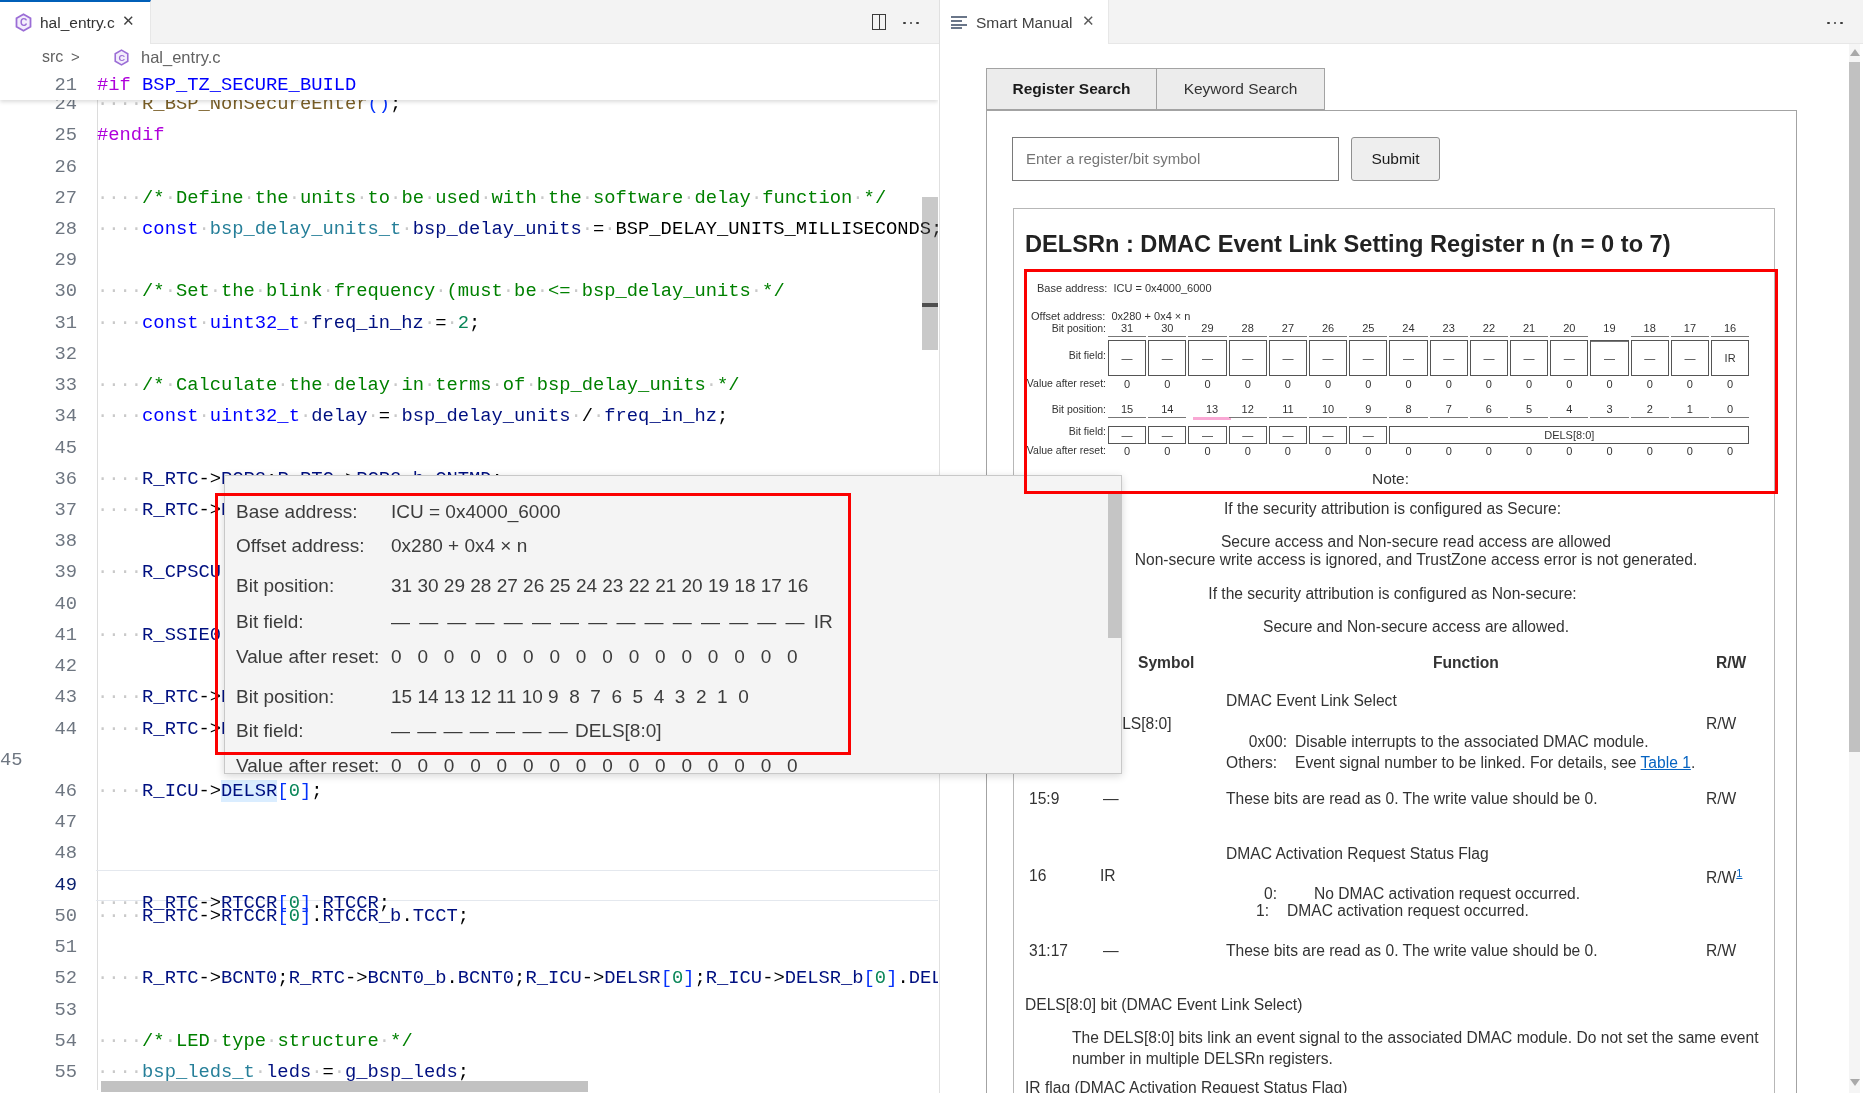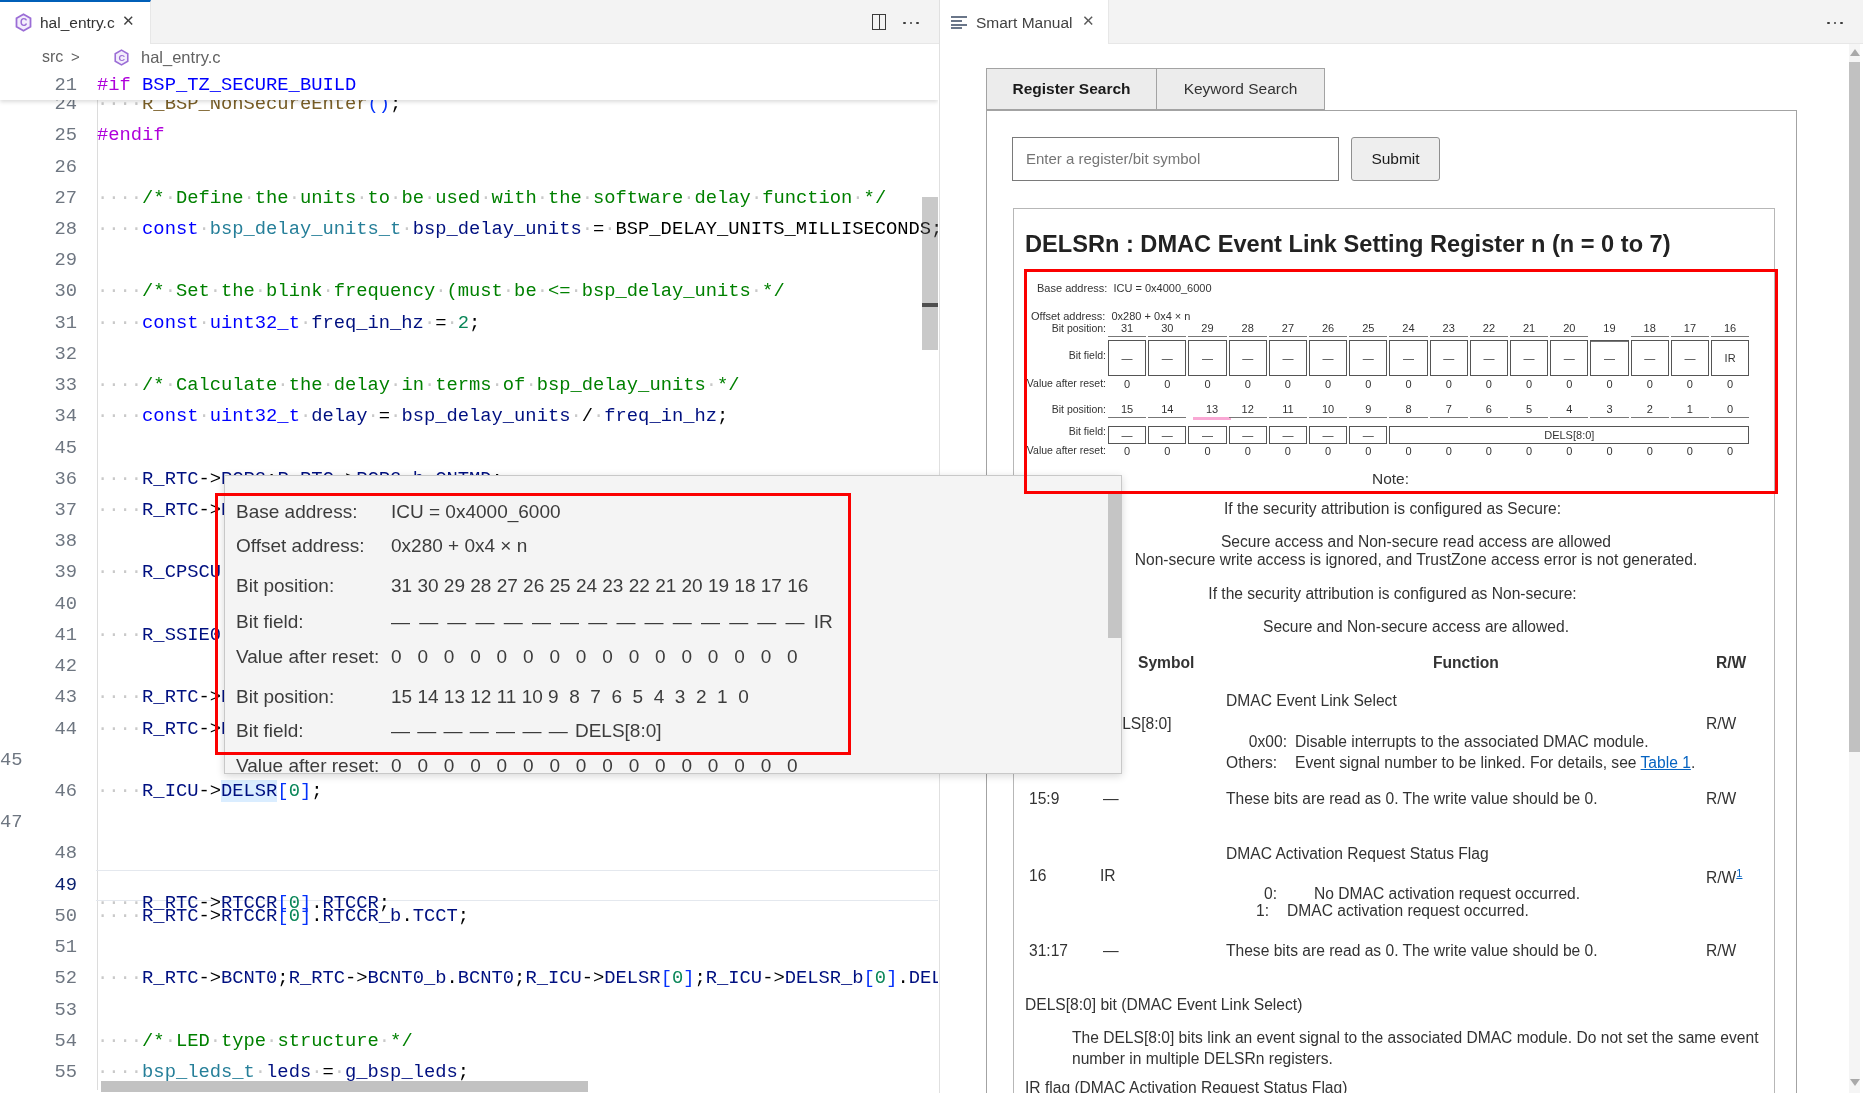--- a/index.html
+++ b/index.html
@@ -66,21 +66,21 @@
 <div class="abs mono" style="left:0;top:549.8px;width:77px;height:31.23px;line-height:31.23px;text-align:right;color:#6e7681">41</div>
 <div class="abs mono" style="left:97px;top:549.8px;height:31.23px;line-height:31.23px"><span class="d">····</span><span class="vr">R_SSIE0</span><span class="op">-&gt;</span><span class="vr">SSIFSR</span><span class="op">;</span></div>
 <div class="abs mono" style="left:0;top:581.1px;width:77px;height:31.23px;line-height:31.23px;text-align:right;color:#6e7681">42</div>
 <div class="abs mono" style="left:0;top:612.3px;width:77px;height:31.23px;line-height:31.23px;text-align:right;color:#6e7681">43</div>
 <div class="abs mono" style="left:97px;top:612.3px;height:31.23px;line-height:31.23px"><span class="d">····</span><span class="vr">R_RTC</span><span class="op">-&gt;</span><span class="vr">RADJ</span><span class="op">;</span></div>
 <div class="abs mono" style="left:0;top:643.5px;width:77px;height:31.23px;line-height:31.23px;text-align:right;color:#6e7681">44</div>
 <div class="abs mono" style="left:97px;top:643.5px;height:31.23px;line-height:31.23px"><span class="d">····</span><span class="vr">R_RTC</span><span class="op">-&gt;</span><span class="vr">RADJ_b</span><span class="op">.</span><span class="vr">ADJ</span><span class="op">;</span></div>
 <div class="abs mono" style="left:0;top:674.7px;width:77px;height:31.23px;line-height:31.23px;text-align:left;color:#6e7681">45</div>
 <div class="abs mono" style="left:0;top:706.0px;width:77px;height:31.23px;line-height:31.23px;text-align:right;color:#6e7681">46</div>
 <div class="abs mono" style="left:97px;top:706.0px;height:31.23px;line-height:31.23px"><span class="d">····</span><span class="vr">R_ICU</span><span class="op">-&gt;</span><span class="vr hl">DELSR</span><span class="bk">[</span><span class="nm">0</span><span class="bk">]</span><span class="op">;</span></div>
-<div class="abs mono" style="left:0;top:737.2px;width:77px;height:31.23px;line-height:31.23px;text-align:left;color:#6e7681">47</div>
+<div class="abs mono" style="left:0;top:737.2px;width:77px;height:31.23px;line-height:31.23px;text-align:right;color:#6e7681">47</div>
 <div class="abs mono" style="left:0;top:768.4px;width:77px;height:31.23px;line-height:31.23px;text-align:right;color:#6e7681">48</div>
 <div class="abs mono" style="left:0;top:799.6px;width:77px;height:31.23px;line-height:31.23px;text-align:right;color:#0b216f">49</div>
 <div class="abs mono" style="left:97px;top:818px;height:18px;line-height:31.23px"><span class="d">····</span><span class="vr">R_RTC</span><span class="op">-&gt;</span><span class="vr">RTCCR</span><span class="bk">[</span><span class="nm">0</span><span class="bk">]</span><span class="op">.</span><span class="vr">RTCCR</span><span class="op">;</span></div>
 <div class="abs mono" style="left:0;top:830.9px;width:77px;height:31.23px;line-height:31.23px;text-align:right;color:#6e7681">50</div>
 <div class="abs mono" style="left:97px;top:830.9px;height:31.23px;line-height:31.23px"><span class="d">····</span><span class="vr">R_RTC</span><span class="op">-&gt;</span><span class="vr">RTCCR</span><span class="bk">[</span><span class="nm">0</span><span class="bk">]</span><span class="op">.</span><span class="vr">RTCCR_b</span><span class="op">.</span><span class="vr">TCCT</span><span class="op">;</span></div>
 <div class="abs mono" style="left:0;top:862.1px;width:77px;height:31.23px;line-height:31.23px;text-align:right;color:#6e7681">51</div>
 <div class="abs mono" style="left:0;top:893.3px;width:77px;height:31.23px;line-height:31.23px;text-align:right;color:#6e7681">52</div>
 <div class="abs mono" style="left:97px;top:893.3px;height:31.23px;line-height:31.23px"><span class="d">····</span><span class="vr">R_RTC</span><span class="op">-&gt;</span><span class="vr">BCNT0</span><span class="op">;</span><span class="vr">R_RTC</span><span class="op">-&gt;</span><span class="vr">BCNT0_b</span><span class="op">.</span><span class="vr">BCNT0</span><span class="op">;</span><span class="vr">R_ICU</span><span class="op">-&gt;</span><span class="vr">DELSR</span><span class="bk">[</span><span class="nm">0</span><span class="bk">]</span><span class="op">;</span><span class="vr">R_ICU</span><span class="op">-&gt;</span><span class="vr">DELSR_b</span><span class="bk">[</span><span class="nm">0</span><span class="bk">]</span><span class="op">.</span><span class="vr">DELS</span></div>
 <div class="abs mono" style="left:0;top:924.6px;width:77px;height:31.23px;line-height:31.23px;text-align:right;color:#6e7681">53</div>
 <div class="abs mono" style="left:0;top:955.8px;width:77px;height:31.23px;line-height:31.23px;text-align:right;color:#6e7681">54</div>

